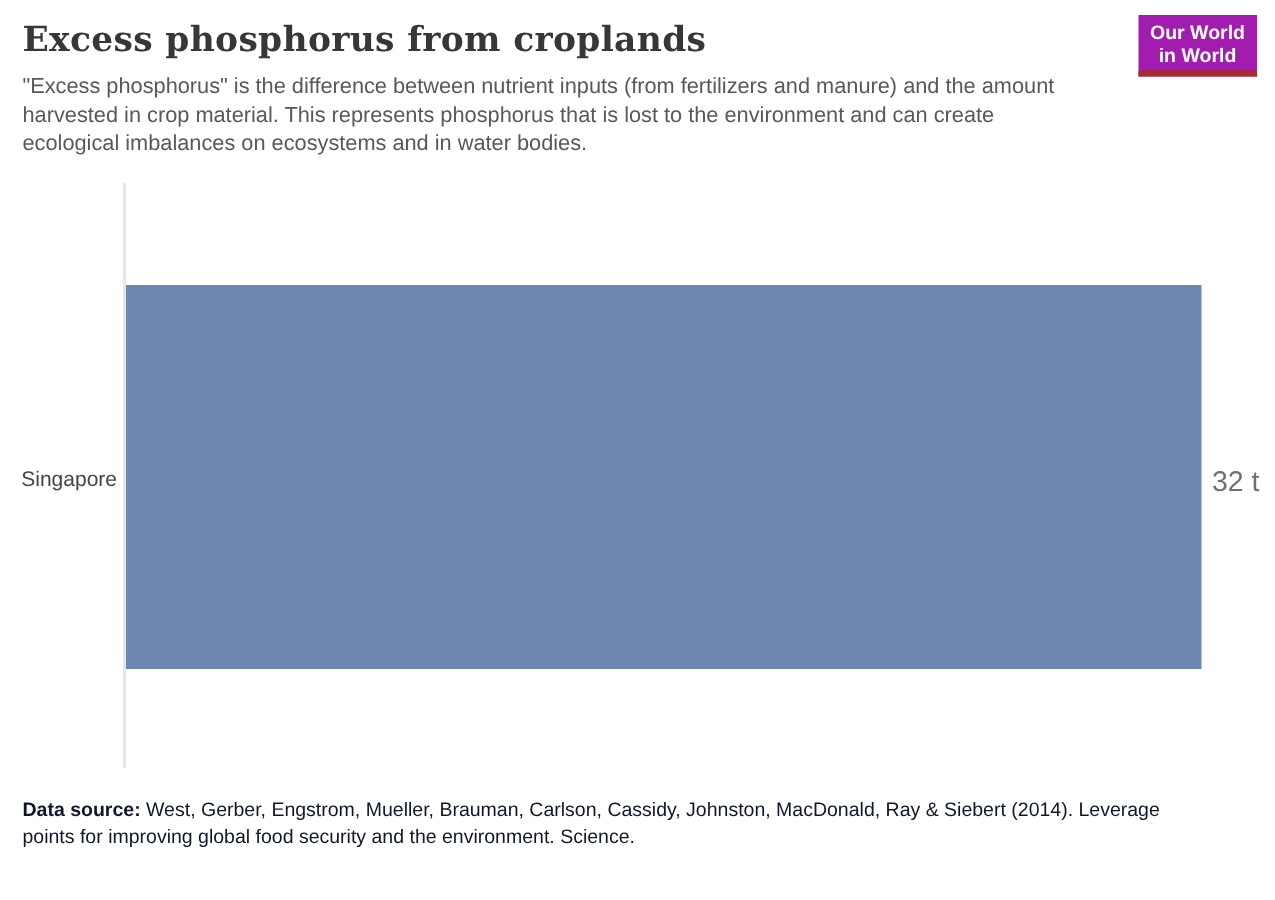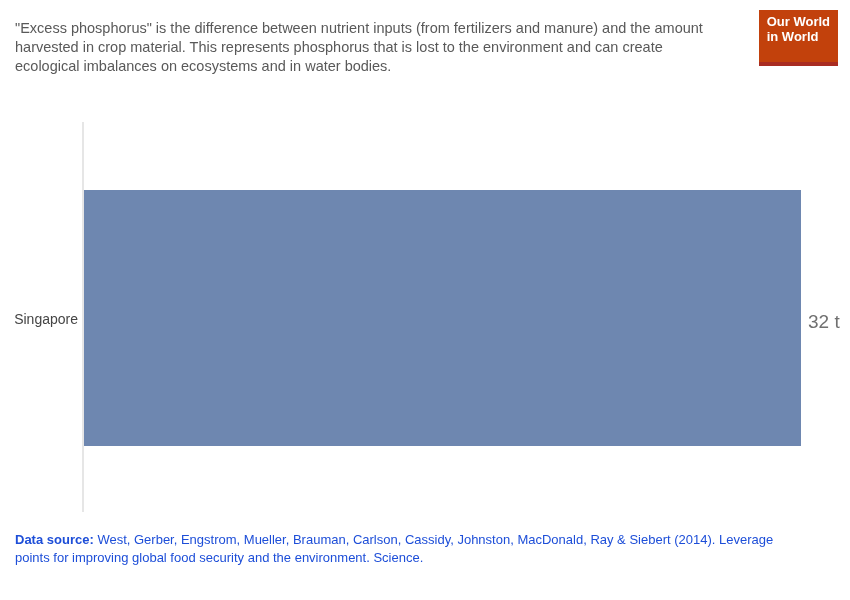--- a/index.html
+++ b/index.html
@@ -29,28 +29,28 @@
     font-size: 14.5px;
     line-height: 19px;
     color: #595959;
   }
 
   
   .owid-logo {
     position: absolute;
     right: 12px;
     top: 10px;
-    background: #c2410c;
+    background: #a21caf;
     border-bottom: 4px solid #a92c22;
     color: #ffffff;
     font-weight: 700;
     font-size: 13px;
     line-height: 15px;
-    text-align: left;
-    padding: 4px 8px 18px 8px;
+    text-align: center;
+    padding: 4px 8px 3px 8px;
   }
   .owid-logo span { display: block; }
 
   
   .axis-line {
     position: absolute;
     left: 82px;
     top: 122px;
     width: 2px;
     height: 390px;
@@ -89,33 +89,34 @@
   }
 
   
   .chart-footer {
     position: absolute;
     left: 15px;
     top: 531px;
     width: 792px;
     font-size: 13px;
     line-height: 17.5px;
-    color: #1d4ed8;
+    color: #0f172a;
   }
   .chart-footer p { margin: 0; }
   .chart-footer .bold { font-weight: 700; }
   .license-line { margin-top: 5px !important; }
   .license-line .link { cursor: pointer; }
 </style>
 </head>
 <body>
 
 <div class="frame">
 
   <div class="title-block">
+    <h1 class="chart-title">Excess phosphorus from croplands</h1>
     <p class="chart-subtitle">"Excess phosphorus" is the difference between nutrient inputs (from fertilizers and manure) and the amount harvested in crop material. This represents phosphorus that is lost to the environment and can create ecological imbalances on ecosystems and in water bodies.</p>
   </div>
 
   <div class="owid-logo">
     <span>Our World</span>
     <span>in World</span>
   </div>
 
   <div class="axis-line"></div>
 

